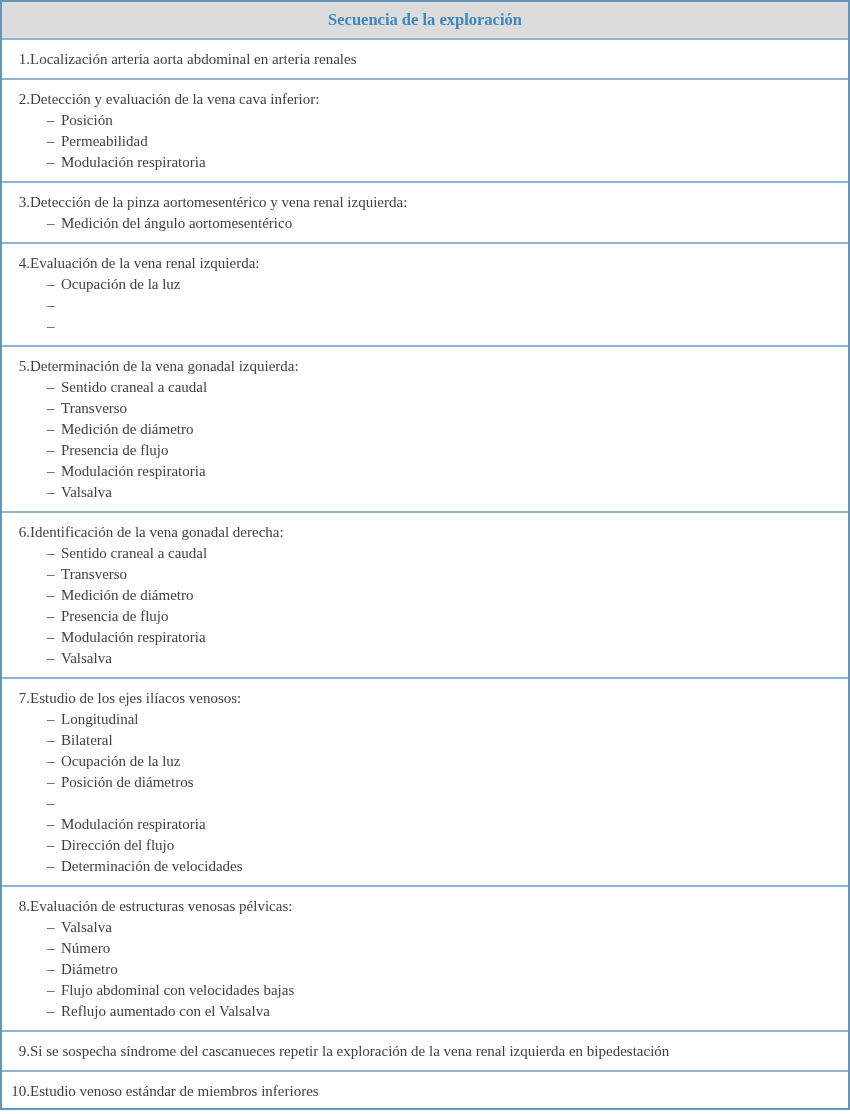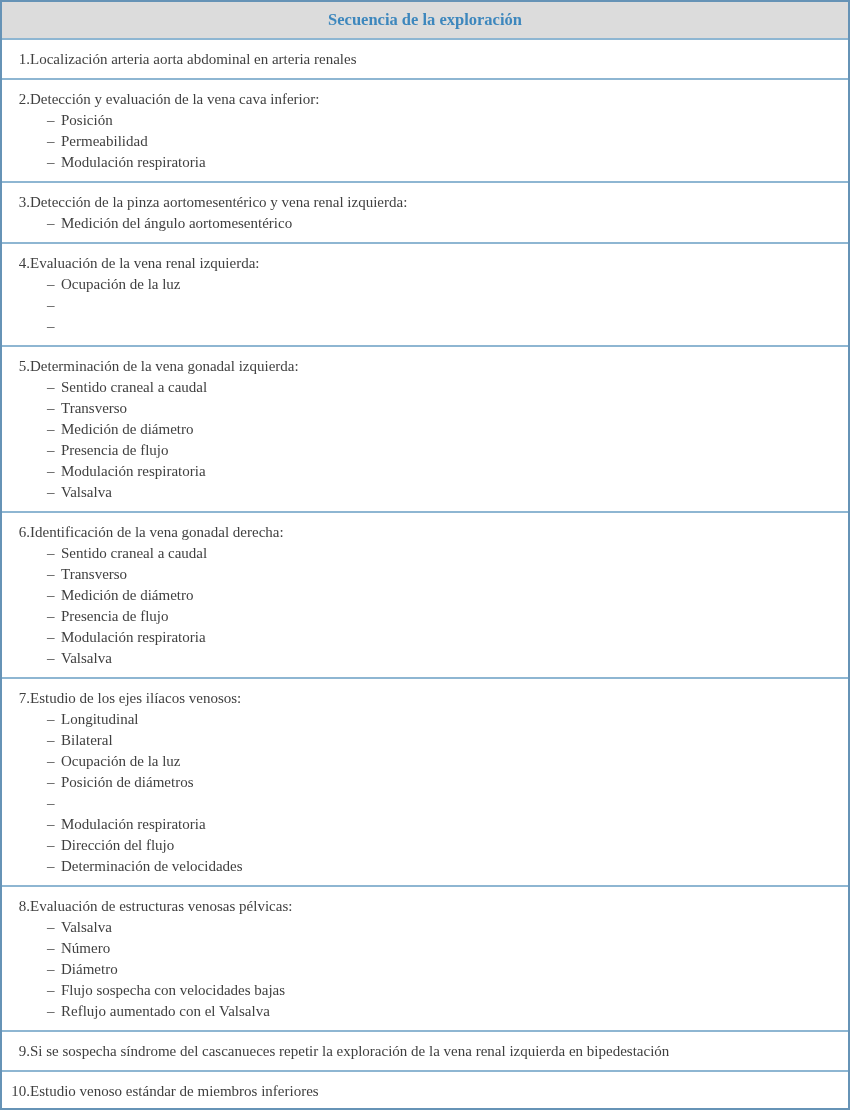--- a/index.html
+++ b/index.html
@@ -216,21 +216,21 @@
         <div class="sub-line">
           <span class="dash">–</span>
           <span class="sub-text">Número</span>
         </div>
         <div class="sub-line">
           <span class="dash">–</span>
           <span class="sub-text">Diámetro</span>
         </div>
         <div class="sub-line">
           <span class="dash">–</span>
-          <span class="sub-text">Flujo sospecha con velocidades bajas</span>
+          <span class="sub-text">Flujo abdominal con velocidades bajas</span>
         </div>
         <div class="sub-line">
           <span class="dash">–</span>
           <span class="sub-text">Reflujo aumentado con el Valsalva</span>
         </div>
       </div>
       <div class="row">
         <div class="line">
           <span class="num">9.</span>
           <span class="main-text">Si se sospecha síndrome del cascanueces repetir la exploración de la vena renal izquierda en bipedestación</span>

